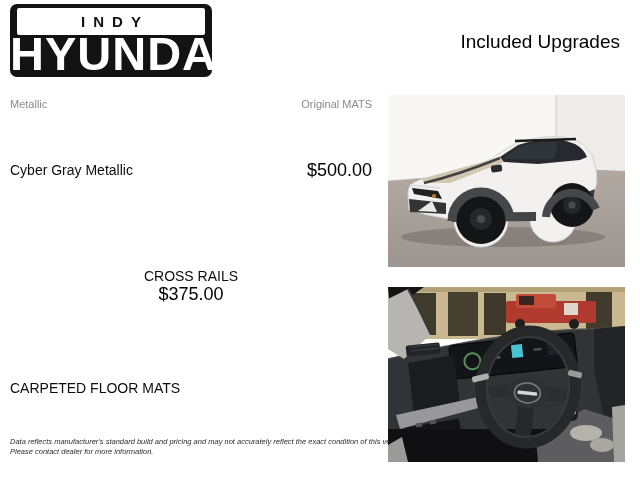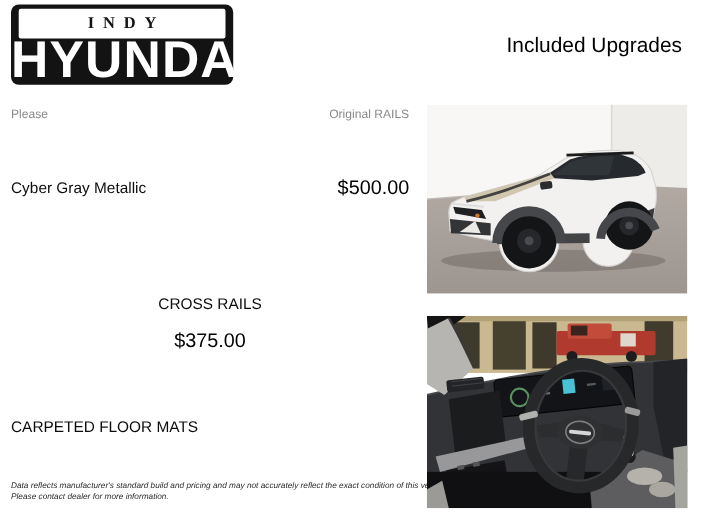--- a/index.html
+++ b/index.html
@@ -14,41 +14,41 @@
     position:absolute;left:10px;top:4px;width:202px;height:73px;
     background:#131313;border-radius:7px;box-sizing:border-box;
   }
   .logo-band{
     position:absolute;left:7px;top:4px;right:7px;height:27px;
     background:#ffffff;border-radius:2px;
     display:flex;align-items:center;justify-content:center;
   }
   .logo-line1{
     color:#131313;font-weight:bold;font-size:15px;
-    letter-spacing:8px;text-indent:8px;font-family:Liberation Serif, serif;
+    letter-spacing:8px;text-indent:8px;
   }
   .logo-line2{
     position:absolute;left:0;right:0;top:31px;text-align:center;
     color:#ffffff;font-weight:bold;font-size:47px;letter-spacing:1px;
     line-height:38px;
   }
   
   .page-title{
     position:absolute;top:31px;right:20px;
     font-size:19px;color:#000000;
   }
   
   .col-headers{
     position:absolute;left:10px;top:98px;width:362px;
     display:flex;justify-content:space-between;
     font-size:11px;color:#8a8a8a;
   }
   .u-row{
     position:absolute;left:10px;width:362px;height:24px;
-    display:flex;justify-content:space-between;align-items:center;gap:15px;
+    display:flex;justify-content:space-between;align-items:center;
   }
   .u-row .u-label{font-size:14px;color:#0d0d0d;}
   .u-row .u-price{font-size:18px;font-weight:normal;color:#000000;}
   .row-0{top:158px;}
   .row-1{top:268px;flex-direction:column;}
   .row-2{top:376px;}
   
   .disclaimer{
     position:absolute;left:10px;top:437px;width:378px;
     font-style:italic;font-size:7.5px;color:#2b2b2b;line-height:1.35;
@@ -66,22 +66,22 @@
 <div class="logo">
   <div class="logo-band">
     <span class="logo-line1">INDY</span>
   </div>
   <div class="logo-line2">HYUNDAI</div>
 </div>
 
 <div class="page-title">Included Upgrades</div>
 
 <div class="col-headers">
-  <span>Please</span>
-  <span>Original RAILS</span>
+  <span>Metallic</span>
+  <span>Original MATS</span>
 </div>
 
 <div class="u-row row-0">
   <span class="u-label">Cyber Gray Metallic</span>
   <span class="u-price">$500.00</span>
 </div>
 <div class="u-row row-1">
   <span class="u-label">CROSS RAILS</span>
   <span class="u-price">$375.00</span>
 </div>

